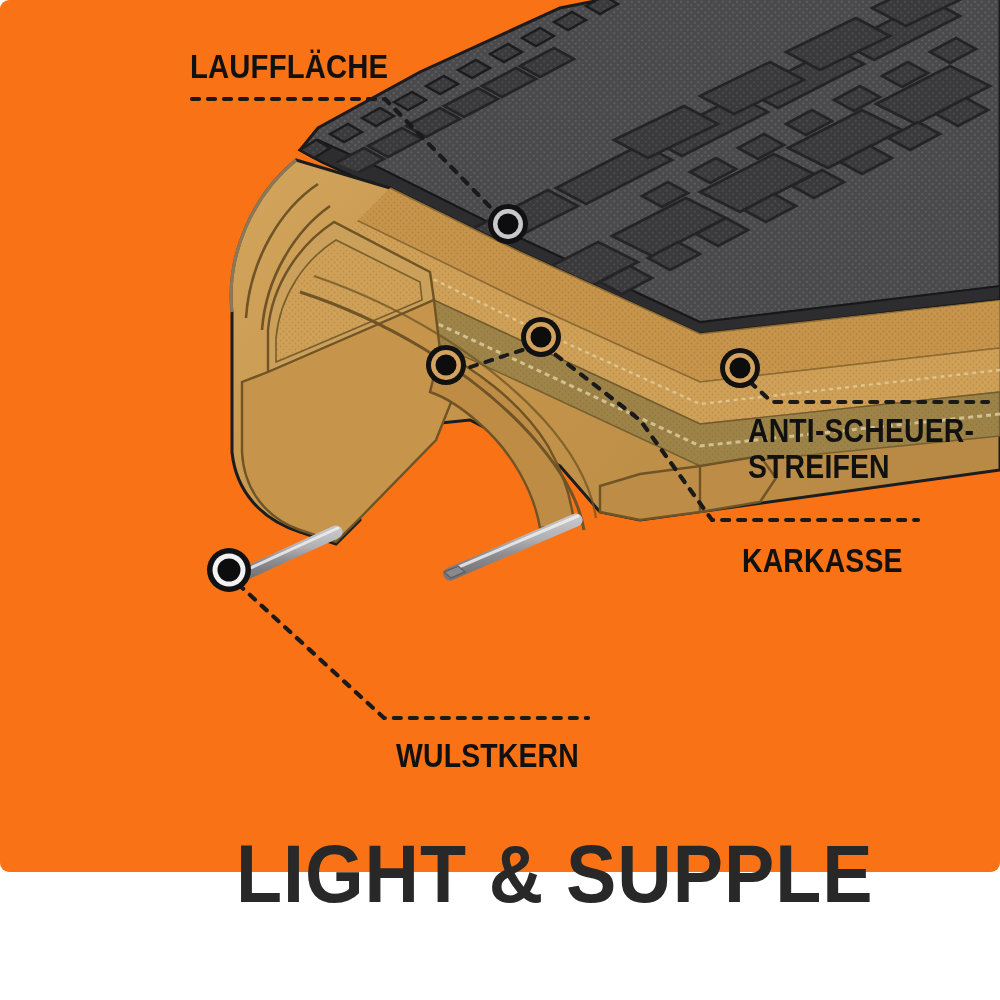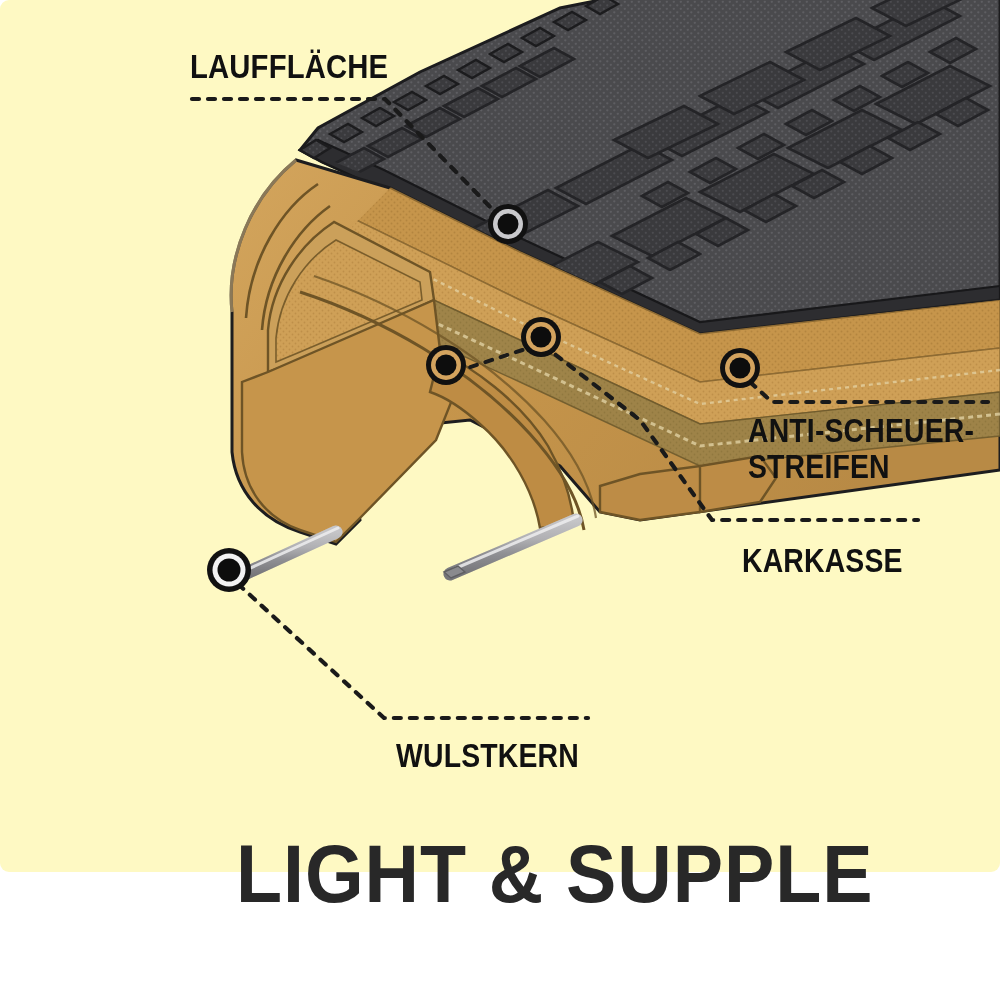--- a/index.html
+++ b/index.html
@@ -2,21 +2,21 @@
 <html><head>
 <meta charset="utf-8">
 <style>
   * { margin:0; padding:0; box-sizing:border-box; }
   html,body { width:1000px; height:1000px; background:#ffffff; overflow:hidden; }
   body { font-family:"Liberation Sans", sans-serif; }
 
   #stage {
     position:relative;
     width:1000px; height:872px;
-    background:#fef9c3;
+    background:#f97316;
     border-radius:9px;
   }
 
   #art {
     position:absolute;
     left:0; top:0;
     width:1000px; height:1000px;
   }
 
   .callout-label {

